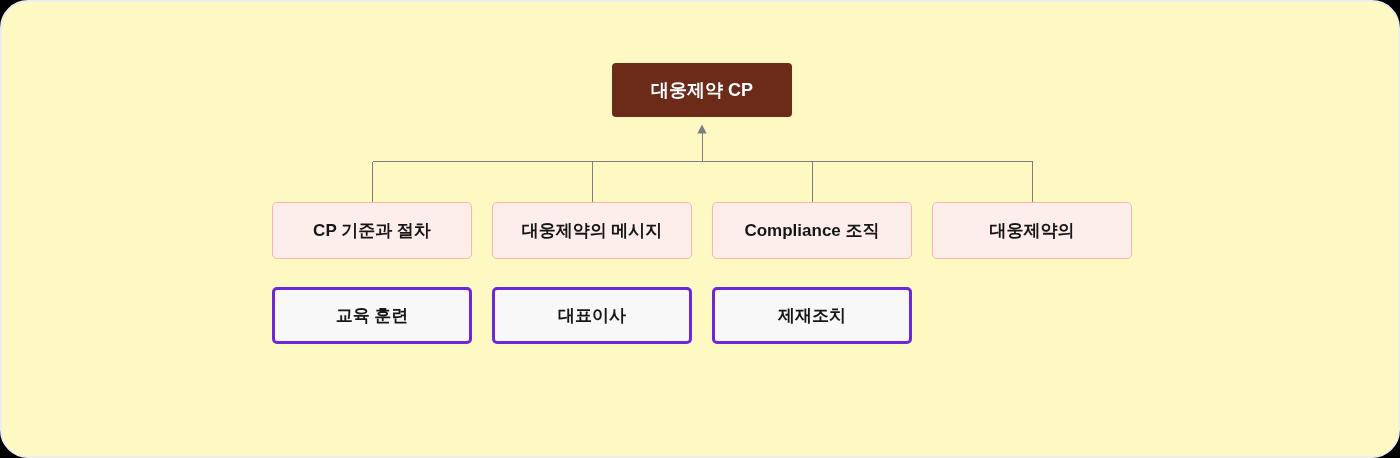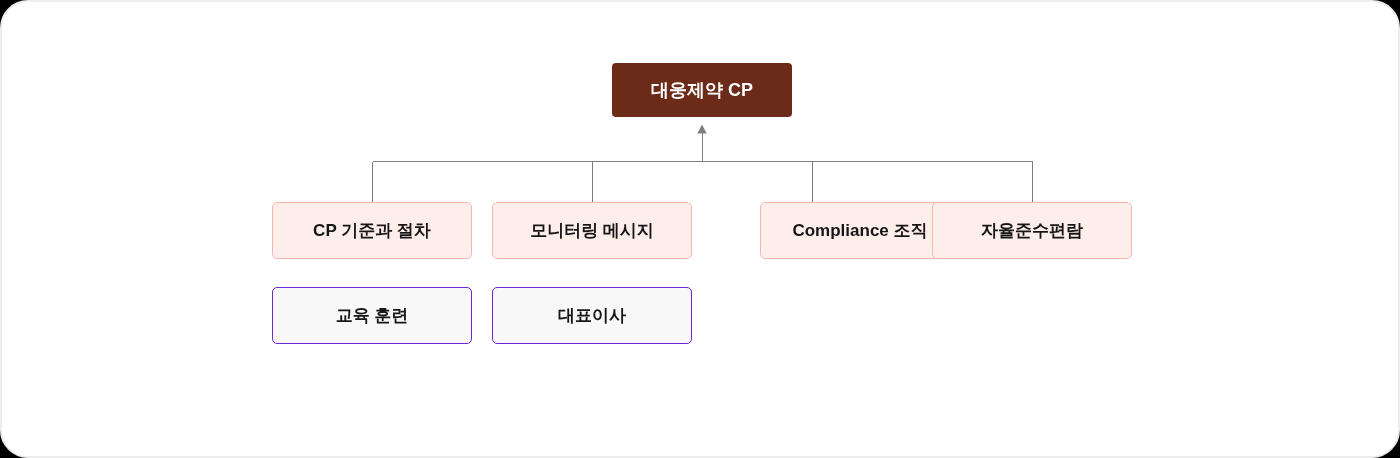--- a/index.html
+++ b/index.html
@@ -6,21 +6,21 @@
     margin: 0;
     padding: 0;
     background: #000000;
     font-family: "Liberation Sans", "DejaVu Sans", sans-serif;
   }
   .panel {
     position: relative;
     width: 1400px;
     height: 458px;
     box-sizing: border-box;
-    background: #ffffff;
+    background: #fef9c3;
     border: 2px solid #ededed;
     border-radius: 28px;
     overflow: hidden;
   }
   .connectors {
     position: absolute;
     left: 0;
     top: 0;
     width: 1400px;
     height: 458px;
@@ -55,29 +55,29 @@
     border-radius: 5px;
     color: #161616;
     font-size: 17px;
     font-weight: 700;
   }
   .row2-node {
     top: 285px;
     width: 200px;
     height: 57px;
     background: #f8f8f8;
-    border: 1px solid #6d28d9;
+    border: 3px solid #6d28d9;
     border-radius: 5px;
     color: #161616;
     font-size: 17px;
     font-weight: 700;
   }
   .col-1 { left: 270px; }
   .col-2 { left: 490px; }
-  .col-3 { left: 710px; margin-left: 48px; }
+  .col-3 { left: 710px; }
   .col-4 { left: 930px; }
   .note {
     position: absolute;
     left: 0;
     right: 0;
     top: 371px;
     text-align: center;
     font-size: 15px;
     font-weight: 600;
     color: #7d7d7d;
@@ -108,30 +108,33 @@
   </svg>
 
   <div class="node root-node">
     <span>대웅제약 CP</span>
   </div>
 
   <div class="node row1-node col-1">
     <span>CP 기준과 절차</span>
   </div>
   <div class="node row1-node col-2">
-    <span>모니터링 메시지</span>
+    <span>대웅제약의 메시지</span>
   </div>
   <div class="node row1-node col-3">
     <span>Compliance 조직</span>
   </div>
   <div class="node row1-node col-4">
-    <span>자율준수편람</span>
+    <span>대웅제약의</span>
   </div>
 
   <div class="node row2-node col-1">
     <span>교육 훈련</span>
   </div>
   <div class="node row2-node col-2">
     <span>대표이사</span>
   </div>
+  <div class="node row2-node col-3">
+    <span>제재조치</span>
+  </div>
 
 
 </div>
 
 </body></html>

